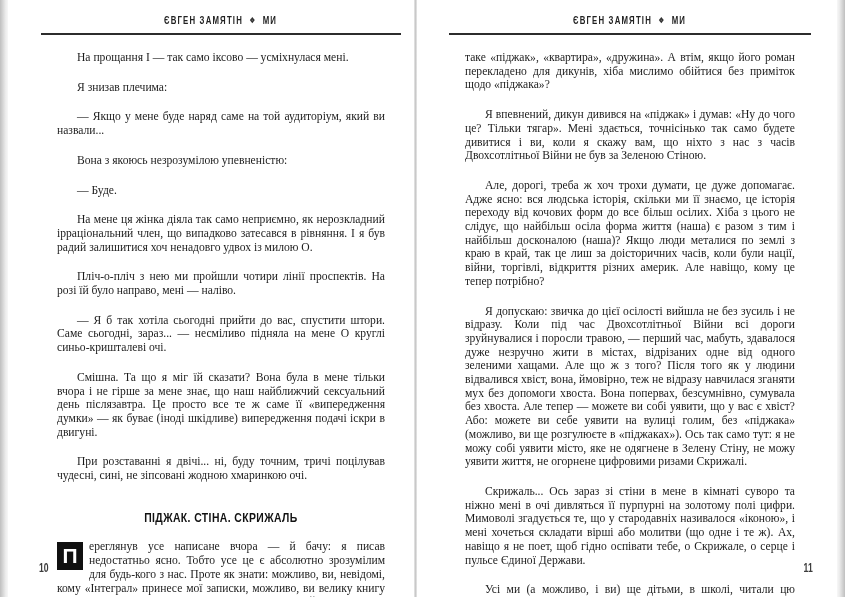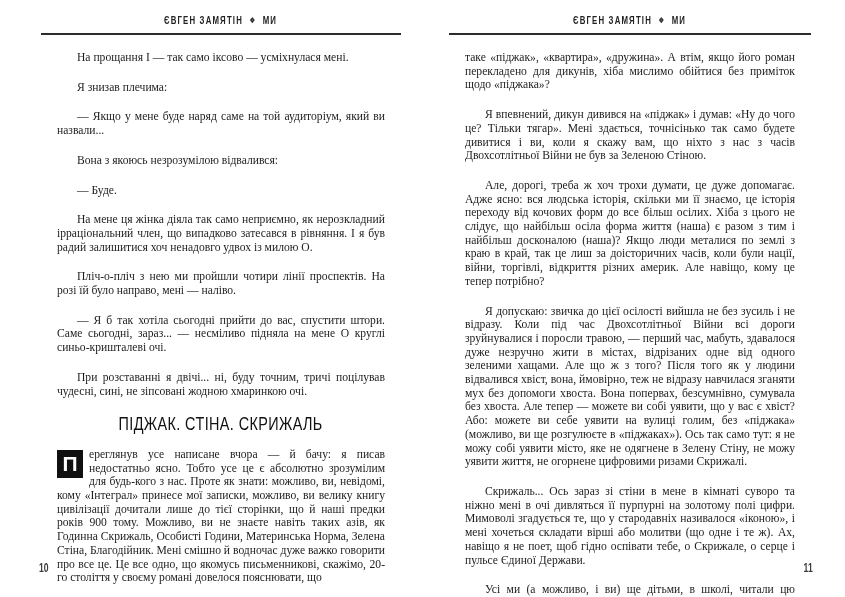--- a/index.html
+++ b/index.html
@@ -3,21 +3,21 @@
 <meta charset="utf-8">
 <style>
   * { box-sizing: border-box; margin: 0; padding: 0; }
   html, body { width: 845px; height: 597px; }
   body {
     font-family: "Liberation Serif", serif;
     background: #ffffff;
     color: #1c1c1c;
     overflow: hidden;
   }
-  .spread { display: flex; width: 845px; height: 597px; align-items: center; }
+  .spread { display: flex; width: 845px; height: 597px; }
   .edge {
     flex: 0 0 8px;
     background: linear-gradient(to right, #bfbfbf, #ececec 70%, #f7f7f7);
   }
   .edge.right-edge {
     background: linear-gradient(to left, #bfbfbf, #ececec 70%, #f7f7f7);
   }
   .gutter { flex: 0 0 3px; background: linear-gradient(to right, #e9e9e9, #c9c9c9, #e9e9e9); }
   .page {
     position: relative;
@@ -51,25 +51,25 @@
     font-size: 11.6px;
     line-height: 13.7px;
     text-align: justify;
   }
   .page-body p { margin: 16px; }
   .page-body p.indent { text-indent: 20px; }
 
   .section-head { text-align: center; margin-top: 17px; }
   .section-line { font-size: 12.3px; line-height: 15px; color: #1c1c1c; }
   .section-title {
-    margin-top: 20px;
+    margin-top: 28px;
     margin-bottom: 12px;
     font-family: "Liberation Sans", sans-serif;
-    font-weight: 400;
-    font-size: 18px;
+    font-weight: 700;
+    font-size: 13px;
     letter-spacing: 0.5px;
     color: #111;
     white-space: nowrap;
   }
   .title-condensed { display: inline-block; transform: scaleX(0.8); transform-origin: center; }
 
   .dropcap {
     float: left;
     width: 26px;
     height: 28px;
@@ -108,25 +108,26 @@
         <span class="rh-sep">❖</span>
         <span>МИ</span>
       </span>
     </div>
     <hr class="head-rule">
 
     <div class="page-body">
       <p class="indent">На прощання І — так само іксово — усміхнулася мені.</p>
       <p class="indent">Я знизав плечима:</p>
       <p class="indent">— Якщо у мене буде наряд саме на той аудиторіум, який ви назвали...</p>
-      <p class="indent">Вона з якоюсь незрозумілою відвалився:</p>
+      <p class="indent">Вона з якоюсь незрозумілою упевненістю:</p>
       <p class="indent">— Буде.</p>
       <p class="indent">На мене ця жінка діяла так само неприємно, як нерозкладний ірраціональний член, що випадково затесався в рівняння. І я був радий залишитися хоч ненадовго удвох із милою О.</p>
       <p class="indent">Пліч-о-пліч з нею ми пройшли чотири лінії проспектів. На розі їй було направо, мені — наліво.</p>
       <p class="indent">— Я б так хотіла сьогодні прийти до вас, спустити штори. Саме сьогодні, зараз... — несміливо підняла на мене О круглі синьо-кришталеві очі.</p>
+      <p class="indent">Смішна. Та що я міг їй сказати? Вона була в мене тільки вчора і не гірше за мене знає, що наш найближчий сексуальний день післязавтра. Це просто все те ж саме її «випередження думки» — як буває (іноді шкідливе) випередження подачі іскри в двигуні.</p>
       <p class="indent">При розставанні я двічі... ні, буду точним, тричі поцілував чудесні, сині, не зіпсовані жодною хмаринкою очі.</p>
 
       <div class="section-head">
         <div class="section-title">
           <span class="title-condensed">ПІДЖАК. СТІНА. СКРИЖАЛЬ</span>
         </div>
       </div>
 
       <p>
         <span class="dropcap">П</span><span>ереглянув усе написане вчора — й бачу: я писав недостатньо ясно. Тобто усе це є абсолютно зрозумілим для будь-кого з нас. Проте як знати: можливо, ви, невідомі, кому «Інтеграл» принесе мої записки, можливо, ви велику книгу цивілізації дочитали лише до тієї сторінки, що й наші предки років 900 тому. Можливо, ви не знаєте навіть таких азів, як Годинна Скрижаль, Особисті Години, Материнська Норма, Зелена Стіна, Благодійник. Мені смішно й водночас дуже важко говорити про все це. Це все одно, що якомусь письменникові, скажімо, 20-го століття у своєму романі довелося пояснювати, що</span>

